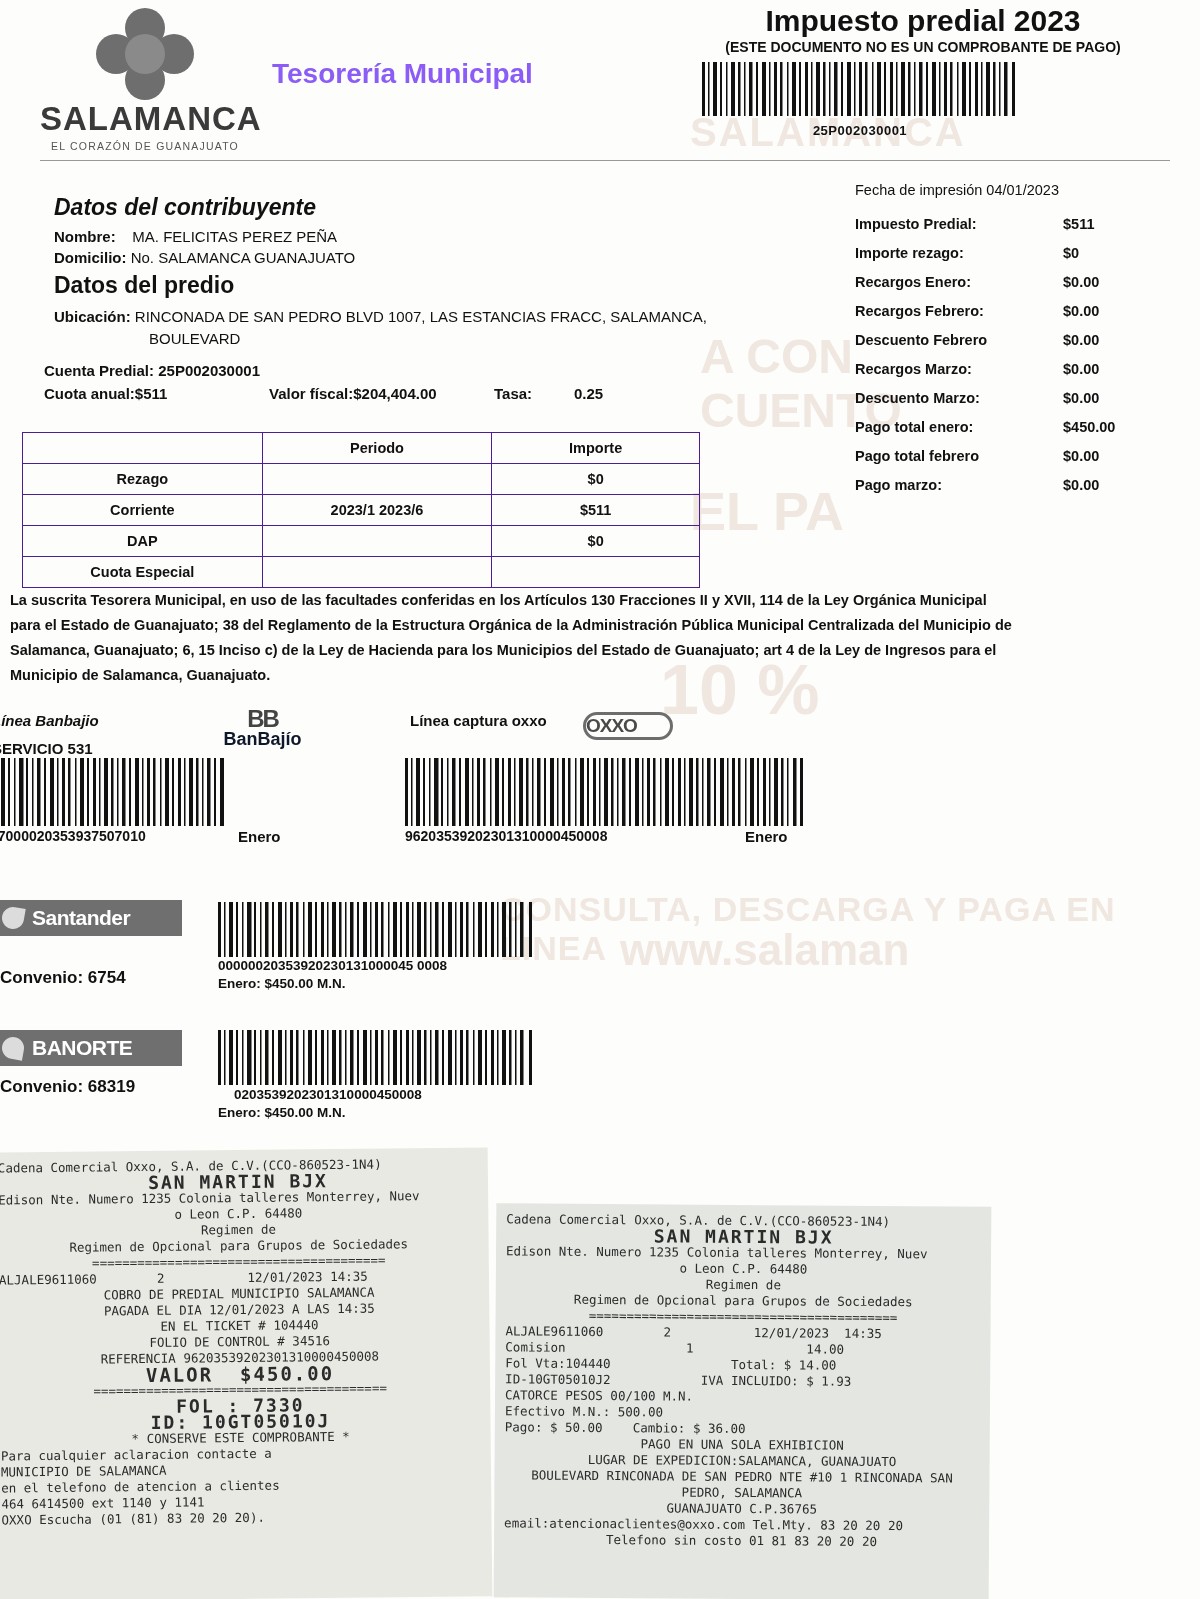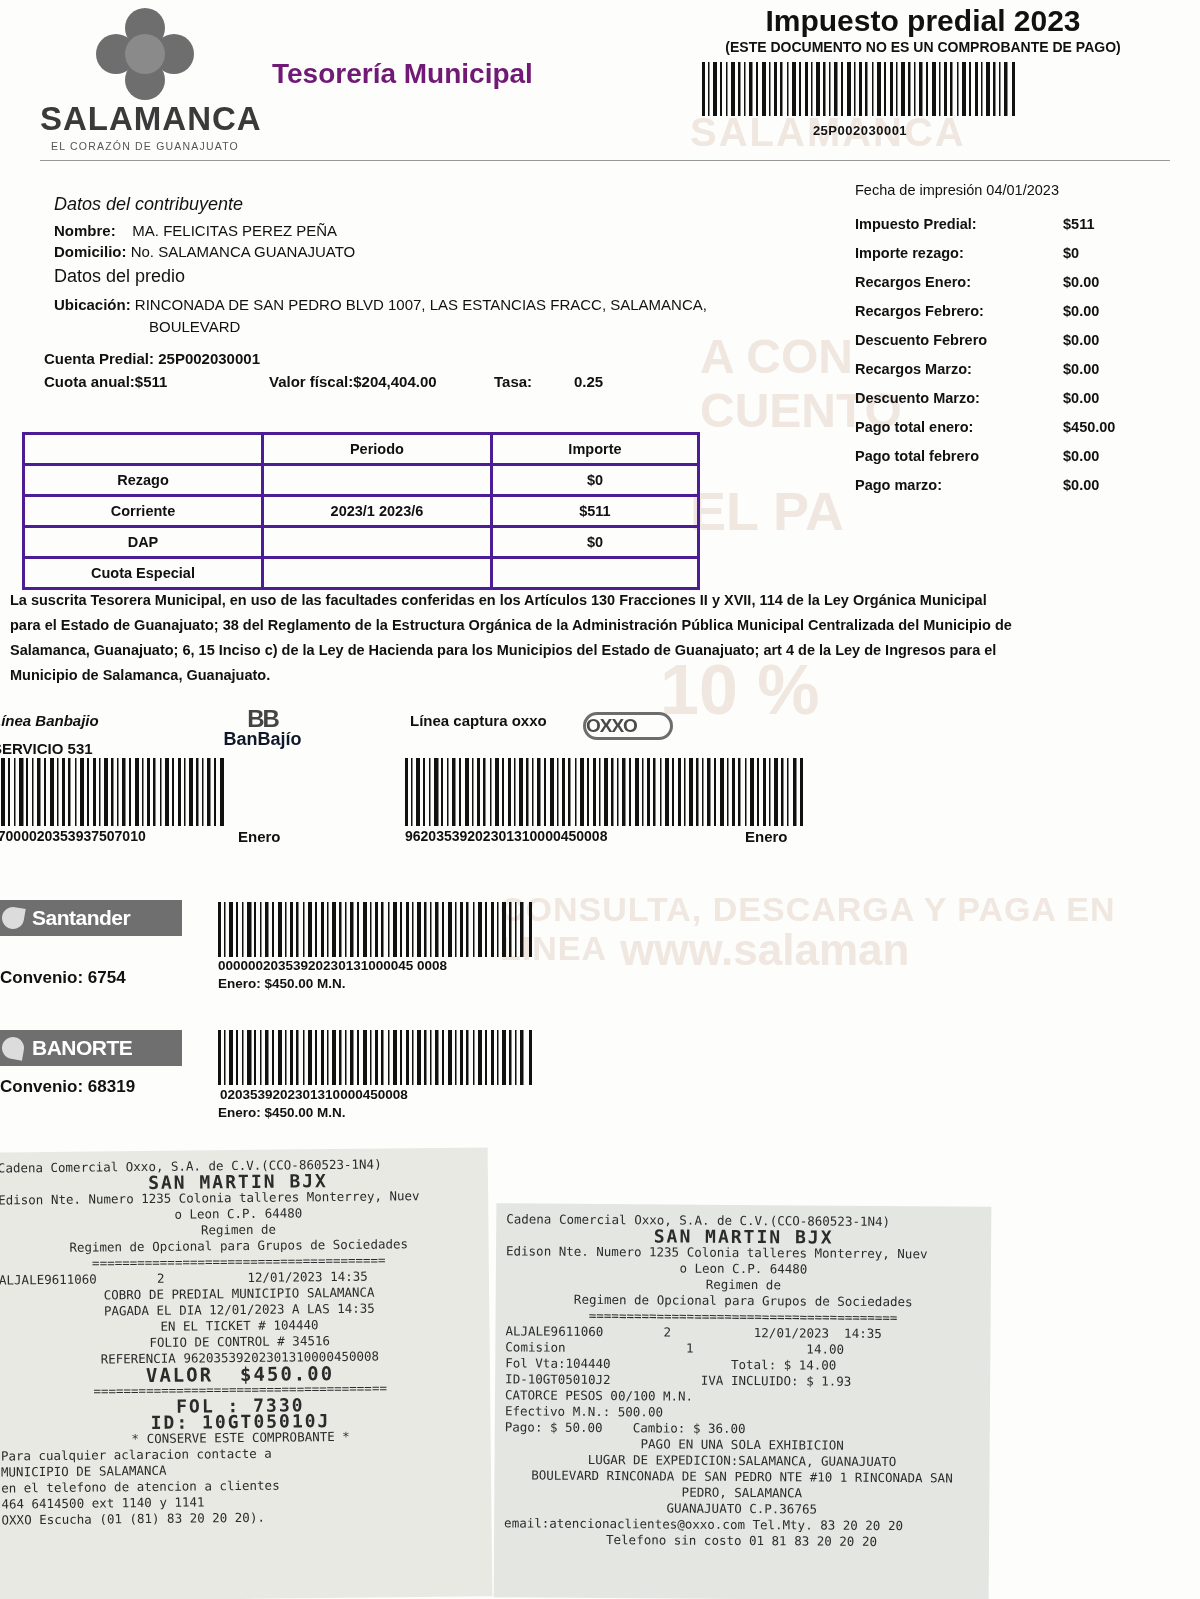--- a/index.html
+++ b/index.html
@@ -22,48 +22,48 @@
     position:absolute; background:#6e6e6e; border-radius:50% 50% 50% 50%;
   }
   .petal { width:40px; height:40px; border-radius:50%; }
   .p1 { left:35px; top:0px; }
   .p2 { left:6px; top:26px; }
   .p3 { left:64px; top:26px; }
   .p4 { left:35px; top:52px; }
   .p5 { left:35px; top:26px; width:40px; height:40px; background:#8a8a8a !important; border-radius:6px; transform:rotate(45deg); }
   .logo-text { font-size:33px; font-weight:bold; letter-spacing:1px; color:#3a3a3a; font-family:"Liberation Sans", sans-serif;}
   .logo-sub { font-size:10.5px; letter-spacing:1.2px; color:#555; margin-top:2px;}
-  .tesoreria { position:absolute; left:272px; top:58px; font-size:28px; font-weight:bold; color:#701a75; }
+  .tesoreria { position:absolute; left:272px; top:58px; font-size:28px; font-weight:bold; color:#8b5cf6; }
   .title-block { position:absolute; left:633px; top:4px; width:580px; text-align:center;}
   .doc-title { font-size:30px; font-weight:bold; }
   .doc-sub { font-size:14px; font-weight:bold; margin-top:1px; }
   .barcode-wrap { position:absolute; left:700px; top:62px; width:320px; text-align:center;}
   .barcode { height:54px; width:100%; }
   .barcode-num { font-size:13px; font-weight:bold; margin-top:3px; letter-spacing:0.5px;}
   .hr-main { position:absolute; left:40px; top:160px; width:1130px; border-top:1px solid #999;}
 
   
   .left-col { position:absolute; left:44px; top:188px; width:820px; }
-  .sec-title { font-size:18px; font-weight:normal; font-style:italic; margin:6px 0 7px 10px; }
+  .sec-title { font-size:23px; font-weight:bold; font-style:italic; margin:6px 0 7px 10px; }
   .sec-title.noital { font-style:normal; }
   .fld { font-size:15px; margin:4px 0 4px 10px; }
   .fld b { font-weight:bold; }
   .ubic { font-size:15px; margin:4px 0 2px 10px; line-height:22px; }
   .ubic .l2 { margin-left:95px; display:block; }
   .cuenta { font-size:15px; font-weight:bold; margin:12px 0 4px 0px; }
   .cuota-row { font-size:15px; font-weight:bold; margin-top:6px; position:relative; height:22px;}
   .cuota-row .a { position:absolute; left:0; }
   .cuota-row .b { position:absolute; left:225px; }
   .cuota-row .c { position:absolute; left:450px; }
   .cuota-row .d { position:absolute; left:530px; font-weight:bold;}
 
   
   table.periodos { position:absolute; left:22px; top:432px; border-collapse:collapse; width:678px; }
   table.periodos td, table.periodos th {
-    border:3px solid #4c1d95; height:31px; font-size:14.5px; text-align:center; font-weight:bold;
+    border:1px solid #4c1d95; height:31px; font-size:14.5px; text-align:center; font-weight:bold;
   }
   table.periodos .c1 { width:240px; }
   table.periodos .c2 { width:230px; }
   table.periodos .c3 { width:208px; }
 
   
   .right-col { position:absolute; left:855px; top:182px; width:330px; font-size:14.5px; }
   .fecha-imp { font-weight:normal; font-size:14.5px; margin-bottom:18px; }
   .sum-row { position:relative; height:29px; font-weight:bold; }
   .sum-row .lbl { position:absolute; left:0; }
@@ -95,21 +95,21 @@
   .flame { position:absolute; left:10px; top:7px; width:22px; height:22px; background:#dcdcdc; border-radius:50% 0 50% 50%; transform:rotate(10deg); }
   .sant { left:-8px; top:900px; }
   .bnte { left:-8px; top:1030px; }
   .conv { position:absolute; font-size:17px; font-weight:bold; }
   .conv-s { left:0px; top:968px; }
   .conv-b { left:0px; top:1077px; }
   .s-bc { position:absolute; left:218px; top:902px; width:320px; height:55px; }
   .s-num { position:absolute; left:218px; top:958px; font-size:13.5px; font-weight:bold;}
   .s-mn { position:absolute; left:218px; top:976px; font-size:13.5px; font-weight:bold;}
   .b-bc { position:absolute; left:218px; top:1030px; width:320px; height:55px; }
-  .b-num { position:absolute; left:220px; top:1087px; font-size:13.5px; font-weight:bold;}
+  .b-num { position:absolute; left:234px; top:1087px; font-size:13.5px; font-weight:bold;}
   .b-mn { position:absolute; left:218px; top:1105px; font-size:13.5px; font-weight:bold;}
 
   
   .wm { position:absolute; color:#efe7e0; font-weight:bold; z-index:0; pointer-events:none; }
   .wm1 { left:690px; top:110px; font-size:40px; letter-spacing:2px;}
   .wm2 { left:700px; top:330px; font-size:48px; line-height:54px;}
   .wm3 { left:690px; top:480px; font-size:54px;}
   .wm4 { left:660px; top:650px; font-size:70px;}
   .wm5 { left:500px; top:890px; font-size:34px; letter-spacing:1px;}
   .wm6 { left:620px; top:925px; font-size:44px;}

